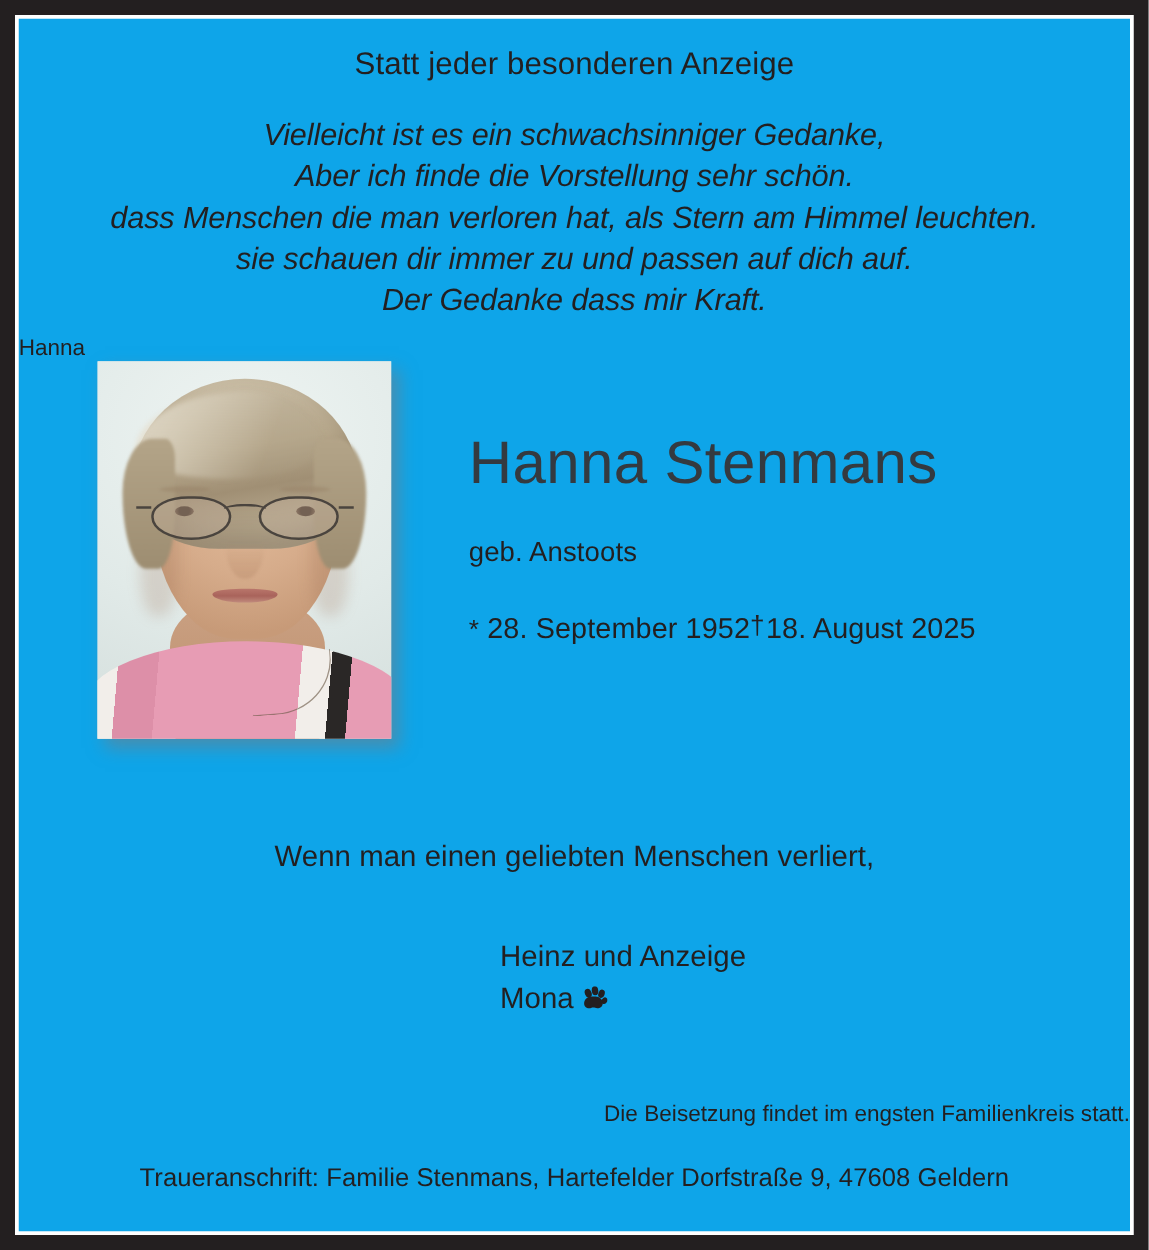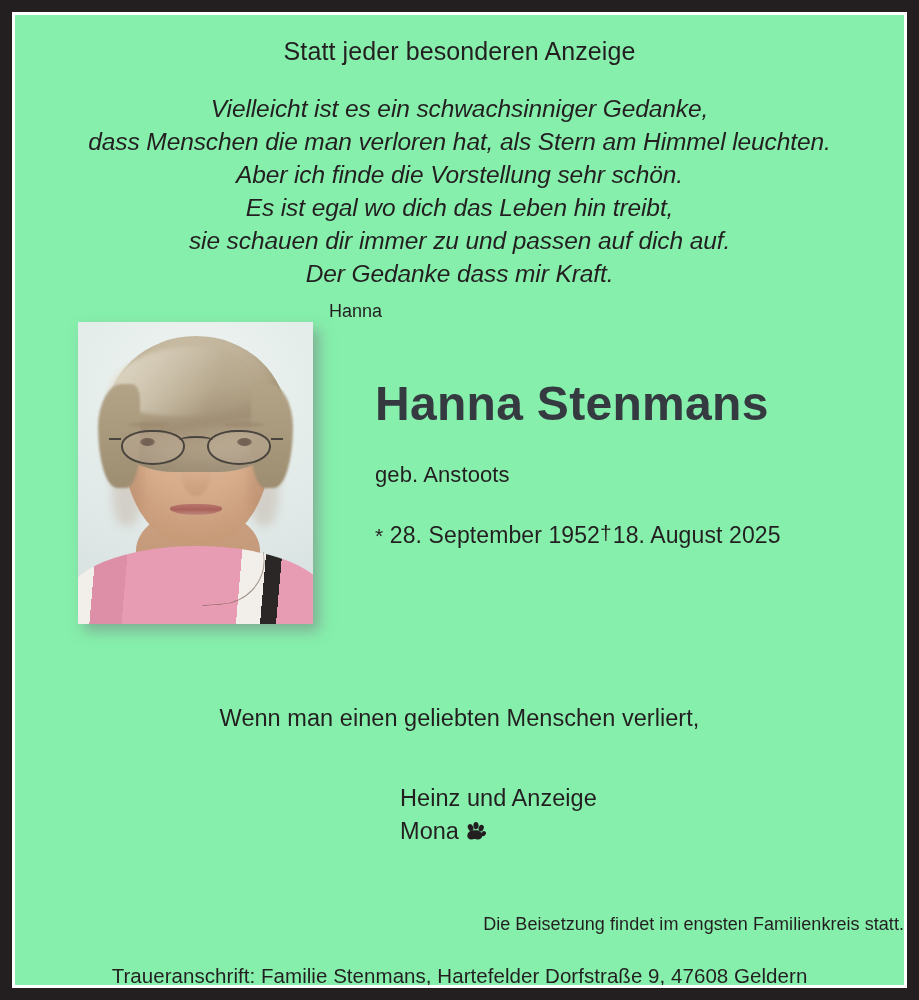--- a/index.html
+++ b/index.html
@@ -22,21 +22,21 @@
     height: 1000px;
     background: #ffffff;
     border: 12px solid #231f20;
     padding: 3px;
   }
   #card-inner {
     position: relative;
     box-sizing: border-box;
     width: 100%;
     height: 100%;
-    background: #86efac;
+    background: #0ea5e9;
     overflow: hidden;
   }
 
   
   .headline {
     text-align: center;
     font-size: 25px;
     color: #231f20;
     letter-spacing: .1px;
     margin: 0;
@@ -50,21 +50,21 @@
     font-size: 24.5px;
     line-height: 33px;
     color: #231f20;
     margin: 0;
     padding-top: 26px;
     letter-spacing: -0.1px;
   }
   .poem-line { display: block; white-space: nowrap; text-align: center; }
 
   .poem-signature {
-    text-align: center;
+    text-align: left;
     font-size: 18px;
     color: #231f20;
     margin: 0;
     padding-top: 11px;
     padding-right: 208px;
   }
 
   
   .identity-row {
     position: relative;
@@ -244,21 +244,21 @@
 
   
   .identity-text {
     position: absolute;
     left: 360px;
     top: 58px;
     right: 16px;
   }
   .deceased-name {
     font-size: 48px;
-    font-weight: 700;
+    font-weight: 400;
     color: #343a40;
     letter-spacing: .3px;
     line-height: 1;
     margin: 0;
     white-space: nowrap;
   }
   .maiden-name {
     font-size: 22px;
     color: #231f20;
     margin: 0;
@@ -331,23 +331,22 @@
 </head>
 <body>
 
 <div id="obituary-card">
   <div id="card-inner">
 
     <p class="headline">Statt jeder besonderen Anzeige</p>
 
     <div class="poem">
       <span class="poem-line">Vielleicht ist es ein schwachsinniger Gedanke,</span>
+      <span class="poem-line">Aber ich finde die Vorstellung sehr schön.</span>
       <span class="poem-line">dass Menschen die man verloren hat, als Stern am Himmel leuchten.</span>
-      <span class="poem-line">Aber ich finde die Vorstellung sehr schön.</span>
-      <span class="poem-line">Es ist egal wo dich das Leben hin treibt,</span>
       <span class="poem-line">sie schauen dir immer zu und passen auf dich auf.</span>
       <span class="poem-line">Der Gedanke dass mir Kraft.</span>
     </div>
     <p class="poem-signature">Hanna</p>
 
     <div class="identity-row">
 
       <div class="photo-frame">
         <div class="photo-canvas">
           <div class="ph-bg"></div>

